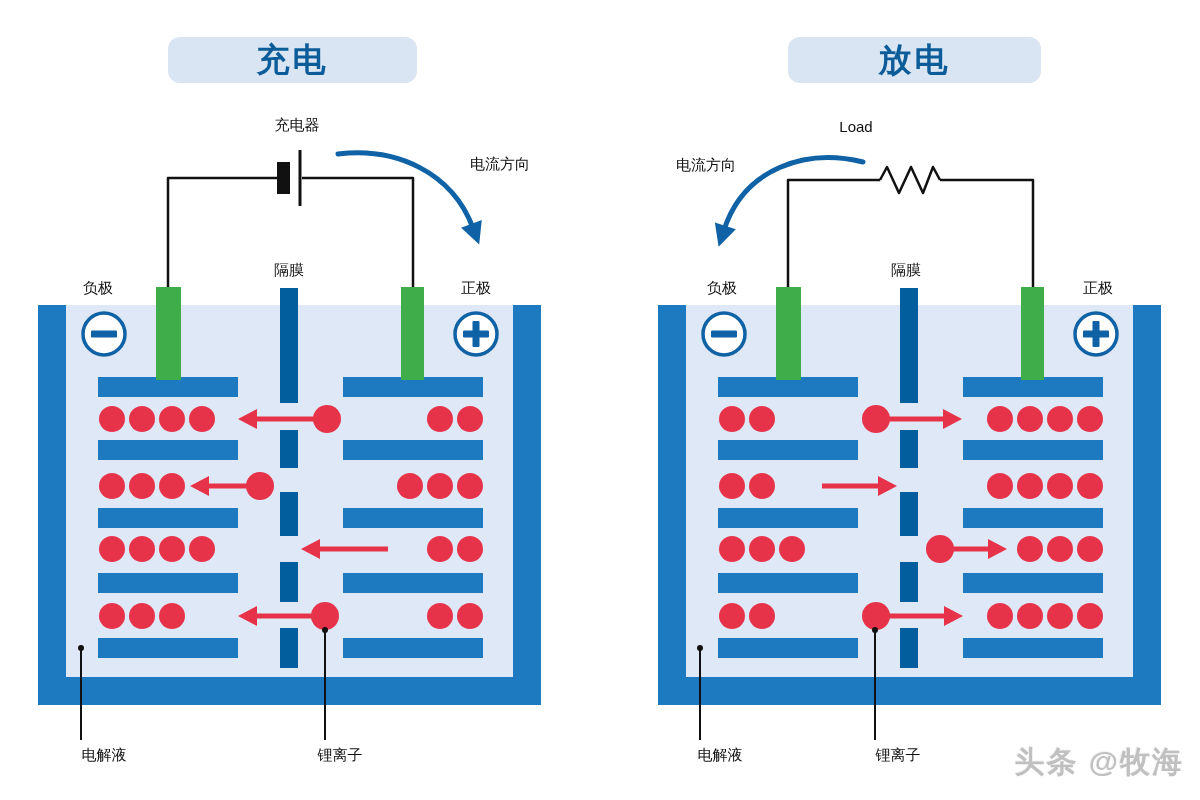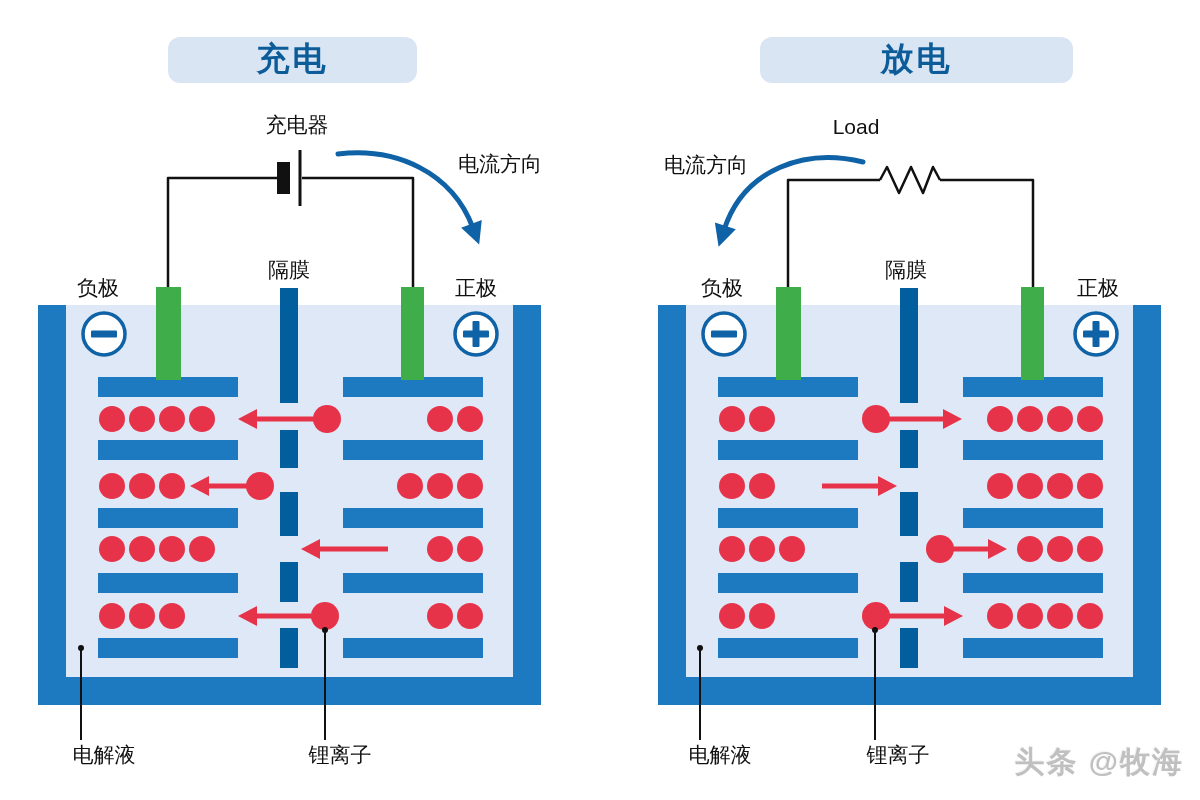--- a/index.html
+++ b/index.html
@@ -1,24 +1,24 @@
 <!DOCTYPE html>
 <html style="--wall: #1e7ac0; --separator: #025e9c; --electrolyte: #dfe8f6; --ion: #e73349; --terminal: #3fad49; --accent: #0f62a5; --wire: #111111; --title_bg: #d9e5f3; --title_text: #0c5c9a; --text: #111111; --watermark: #c0c0c0;"><head>
 <meta charset="utf-8">
 <style>
   html,body{margin:0;padding:0;background:#fff;}
   .canvas{position:relative;width:1200px;height:800px;background:#fff;overflow:hidden;
           font-family:"Liberation Sans","DejaVu Sans",sans-serif;}
   svg{position:absolute;left:0;top:0;}
   .pill{position:absolute;top:37px;height:46px;border-radius:12px;background:var(--title_bg);
-        display:flex;align-items:flex-start;justify-content:center;
+        display:flex;align-items:center;justify-content:center;
         font-size:33px;font-weight:bold;color:var(--title_text);letter-spacing:3px;}
   .pill-charge{left:168px;width:249px;}
-  .pill-discharge{left:760px;width:313px;}
-  .lbl{position:absolute;transform:translate(-50%,-50%);font-size:21px;color:var(--text);
+  .pill-discharge{left:788px;width:253px;}
+  .lbl{position:absolute;transform:translate(-50%,-50%);font-size:15px;color:var(--text);
        white-space:nowrap;line-height:1;}
   .watermark{position:absolute;right:16px;top:742px;font-size:30px;font-weight:bold;
              color:var(--watermark);letter-spacing:2px;
              text-shadow:1px 1px 0 #ffffff,-1px -1px 1px #f2f2f2;text-align:right;}
 </style>
 </head>
 <body>
 
 <div class="canvas">
 

